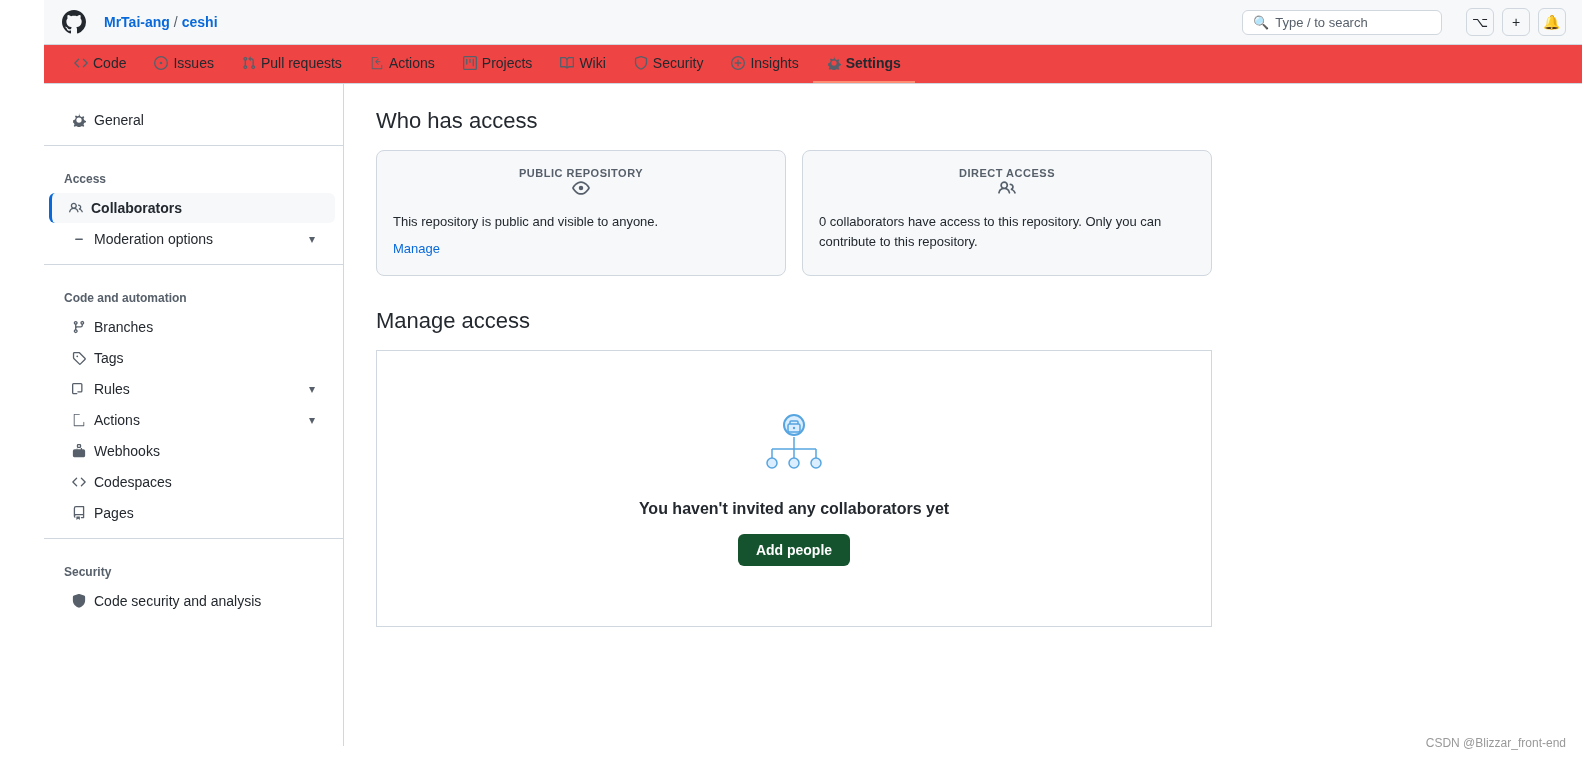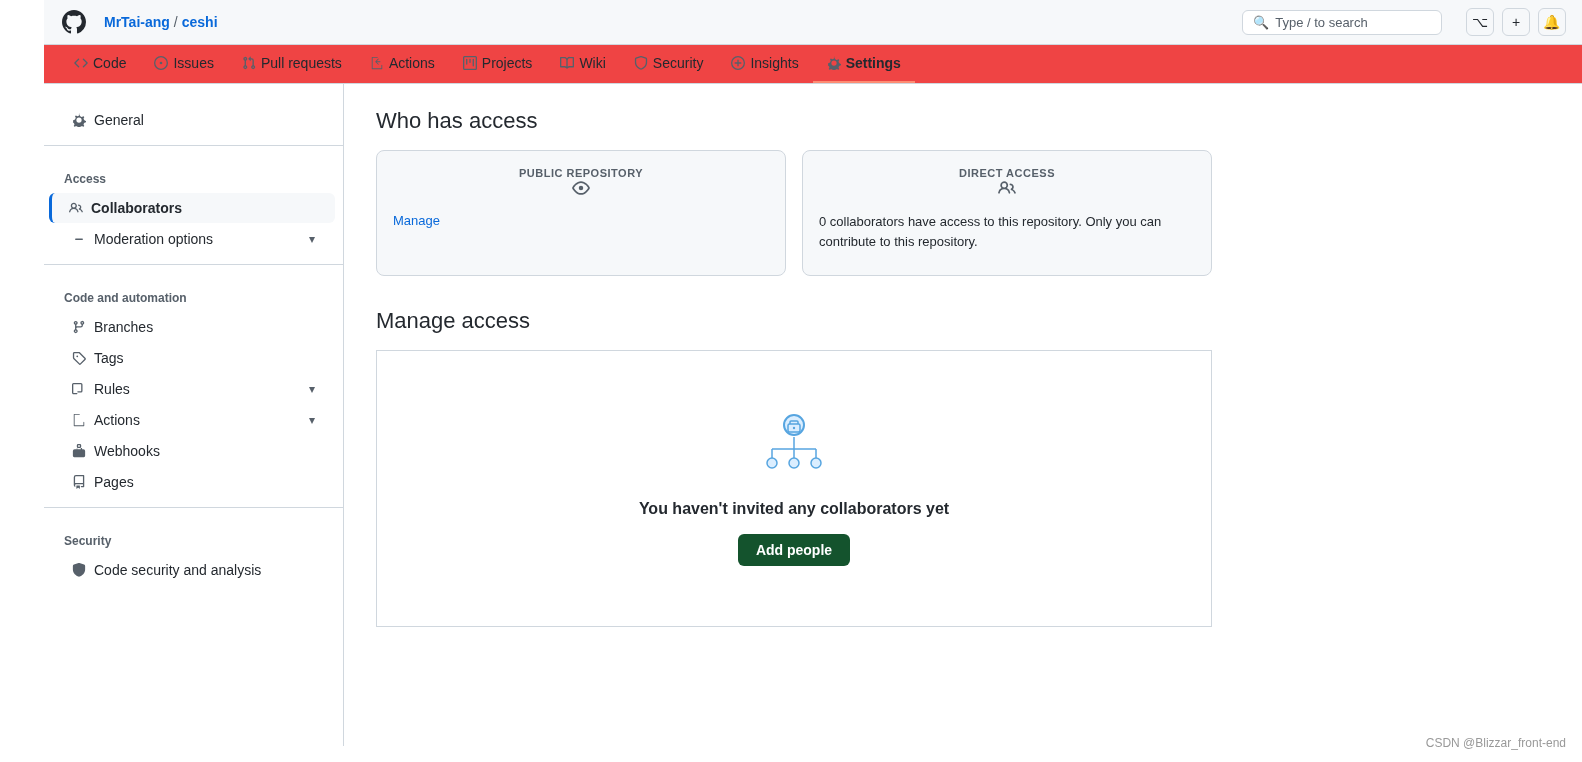--- a/index.html
+++ b/index.html
@@ -368,20 +368,26 @@
       </div>
 
       <div class="sidebar-item">
         <svg viewBox="0 0 16 16" fill="currentColor">
             <path fill-rule="evenodd" d="M5.5 1.5A1.5 1.5 0 017 0h2a1.5 1.5 0 011.5 1.5V3a1.5 1.5 0 01-1.5 1.5H7A1.5 1.5 0 015.5 3V1.5zm1.5 0v1.5h2V1.5H7zM3 6a2 2 0 00-2 2v5.5A1.5 1.5 0 002.5 15h11a1.5 1.5 0 001.5-1.5V8a2 2 0 00-2-2h-1.5V4.5h-1.5V6h-4V4.5H5.5V6H3z"></path>
           </svg>
         <span>Webhooks</span>
       </div>
 
 
+      <div class="sidebar-item">
+        <svg viewBox="0 0 16 16" fill="currentColor">
+            <path fill-rule="evenodd" d="M4.72 3.22a.75.75 0 011.06 1.06L2.06 8l3.72 3.72a.75.75 0 11-1.06 1.06L.47 8.53a.75.75 0 010-1.06l4.25-4.25zm6.56 0a.75.75 0 00-1.06 1.06L13.94 8l-3.72 3.72a.75.75 0 001.06 1.06l4.25-4.25a.75.75 0 000-1.06l-4.25-4.25z"></path>
+          </svg>
+        <span>Codespaces</span>
+      </div>
 
       <div class="sidebar-item">
         <svg viewBox="0 0 16 16" fill="currentColor">
             <path fill-rule="evenodd" d="M2 2.5A2.5 2.5 0 014.5 0h8.75a.75.75 0 01.75.75v12.5a.75.75 0 01-.75.75h-2.5a.75.75 0 110-1.5h1.75v-2h-8a1 1 0 00-.714 1.7.75.75 0 01-1.072 1.05A2.495 2.495 0 012 11.5v-9zm10.5-1V9h-8c-.356 0-.694.074-1 .208V2.5a1 1 0 011-1h8zM5 12.25v3.25a.25.25 0 00.4.2l1.45-1.087a.25.25 0 01.3 0L8.6 15.7a.25.25 0 00.4-.2v-3.25a.25.25 0 00-.25-.25h-3.5a.25.25 0 00-.25.25z"></path>
           </svg>
         <span>Pages</span>
       </div>
 
       <hr class="sidebar-divider">
 
@@ -403,20 +409,21 @@
 
         <div class="access-card">
           <div class="access-card-header">
             <span class="access-card-label">PUBLIC REPOSITORY</span>
             <span class="access-card-icon">
               <svg width="18" height="18" viewBox="0 0 16 16" fill="#57606a">
                   <path fill-rule="evenodd" d="M1.679 7.932c.412-.621 1.242-1.75 2.366-2.717C5.175 4.242 6.527 3.5 8 3.5c1.473 0 2.824.742 3.955 1.715 1.124.967 1.954 2.096 2.366 2.717a.119.119 0 010 .136c-.412.621-1.242 1.75-2.366 2.717C10.825 11.758 9.473 12.5 8 12.5c-1.473 0-2.824-.742-3.955-1.715C2.92 9.818 2.09 8.689 1.679 8.068a.119.119 0 010-.136zM8 2c-1.981 0-3.67.992-4.933 2.078C1.797 5.169.88 6.423.43 7.1a1.619 1.619 0 000 1.798c.45.678 1.367 1.932 2.637 3.024C4.329 13.008 6.019 14 8 14c1.981 0 3.67-.992 4.933-2.078 1.27-1.091 2.187-2.345 2.637-3.023a1.619 1.619 0 000-1.798c-.45-.678-1.367-1.932-2.637-3.023C11.671 2.992 9.981 2 8 2zm0 8a2 2 0 100-4 2 2 0 000 4z"></path>
                 </svg>
             </span>
           </div>
+          <p class="access-card-text">This repository is public and visible to anyone.</p>
           <a class="manage-link">Manage</a>
         </div>
 
         <div class="access-card">
           <div class="access-card-header">
             <span class="access-card-label">DIRECT ACCESS</span>
             <span class="access-card-icon">
               <svg width="18" height="18" viewBox="0 0 16 16" fill="#57606a">
                   <path fill-rule="evenodd" d="M5.5 3.5a2 2 0 100 4 2 2 0 000-4zM2 5.5a3.5 3.5 0 115.898 2.549 5.507 5.507 0 013.034 4.084.75.75 0 11-1.482.235 4.001 4.001 0 00-7.9 0 .75.75 0 01-1.482-.236A5.507 5.507 0 013.102 8.05 3.49 3.49 0 012 5.5zM11 4a.75.75 0 100 1.5 1.5 1.5 0 01.666 2.844.75.75 0 00-.416.672v.352a.75.75 0 00.574.73c1.2.289 2.162 1.2 2.522 2.372a.75.75 0 101.434-.44 5.01 5.01 0 00-2.56-3.012A3 3 0 0011 4z"></path>
                 </svg>

